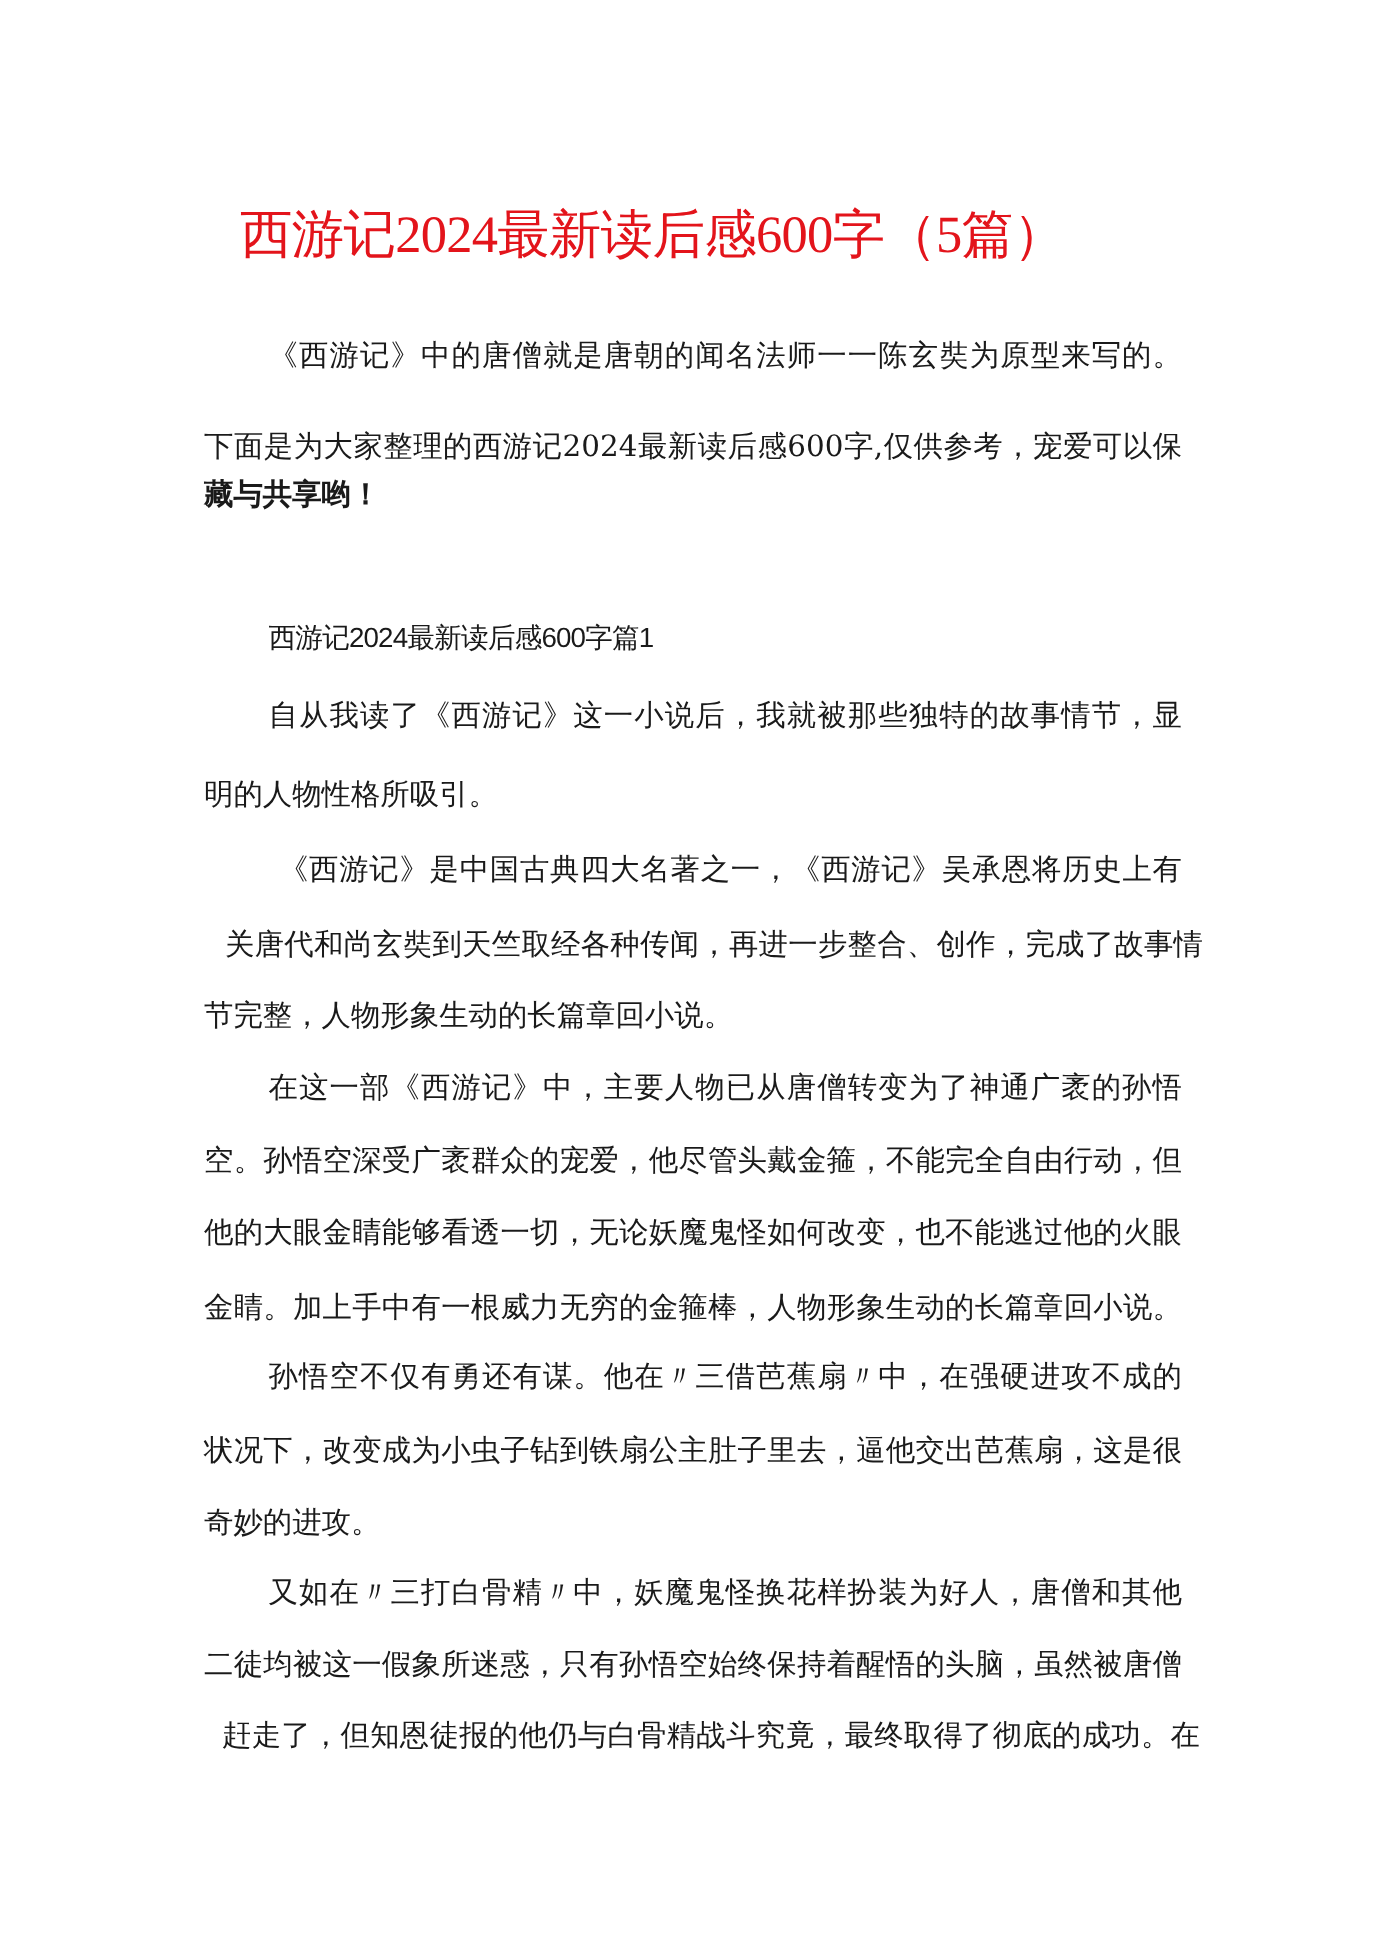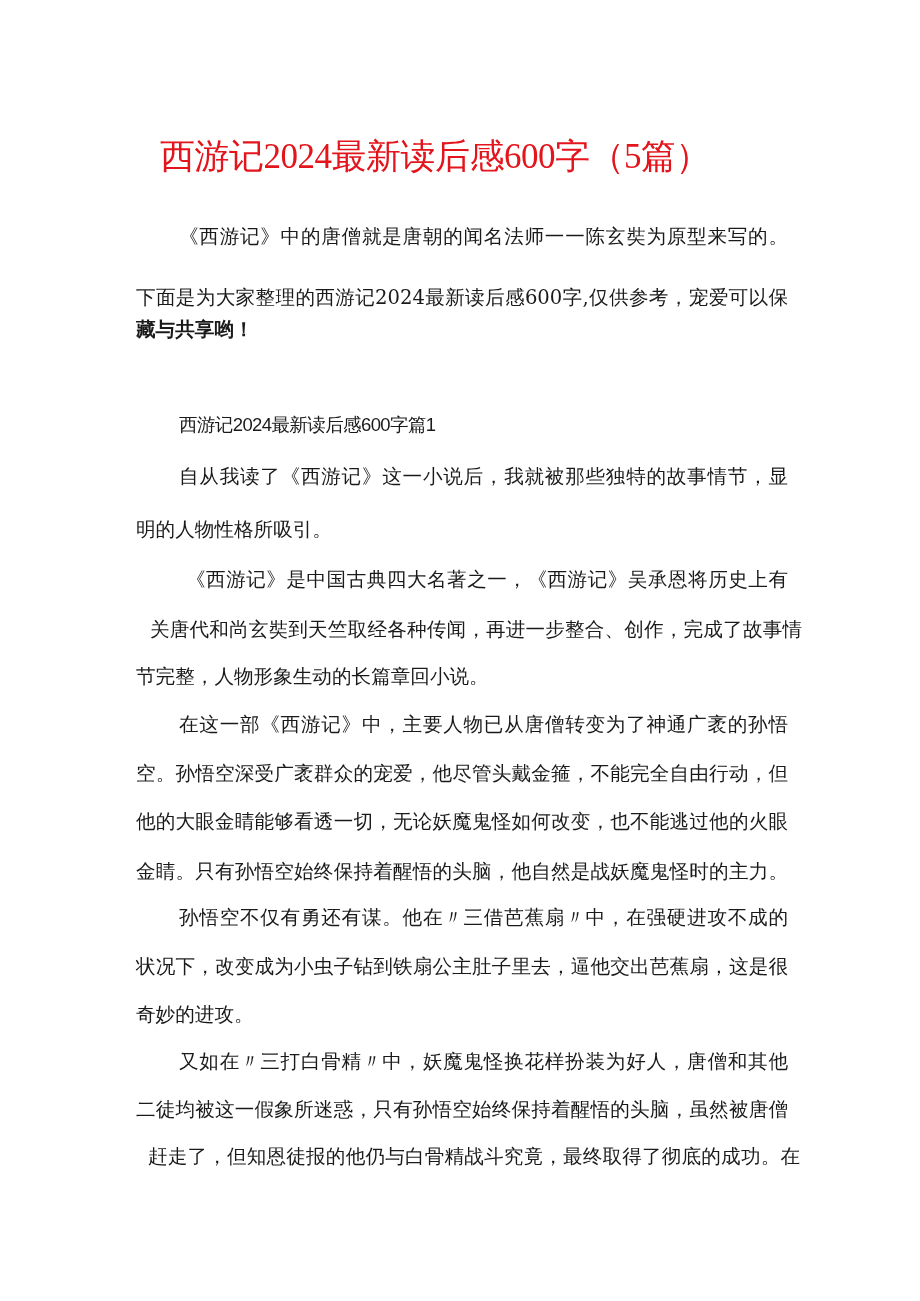--- a/index.html
+++ b/index.html
@@ -29,21 +29,21 @@
   <div class="line indent justify" style="top:464px;">自从我读了《西游记》这一小说后，我就被那些独特的故事情节，显</div>
   <div class="line" style="top:517px;">明的人物性格所吸引。</div>
 
   <div class="line indent justify" style="top:567px; left:186px; width:602px;">《西游记》是中国古典四大名著之一，《西游记》吴承恩将历史上有</div>
   <div class="line justify" style="top:617px;margin-left:14px;">关唐代和尚玄奘到天竺取经各种传闻，再进一步整合、创作，完成了故事情</div>
   <div class="line" style="top:664px;">节完整，人物形象生动的长篇章回小说。</div>
 
   <div class="line indent justify" style="top:712px;">在这一部《西游记》中，主要人物已从唐僧转变为了神通广袤的孙悟</div>
   <div class="line justify" style="top:761px;">空。孙悟空深受广袤群众的宠爱，他尽管头戴金箍，不能完全自由行动，但</div>
   <div class="line justify" style="top:809px;">他的大眼金睛能够看透一切，无论妖魔鬼怪如何改变，也不能逃过他的火眼</div>
-  <div class="line justify" style="top:859px;">金睛。只有孙悟空始终保持着醒悟的头脑，他自然是战妖魔鬼怪时的主力。</div>
+  <div class="line justify" style="top:859px;">金睛。加上手中有一根威力无穷的金箍棒，人物形象生动的长篇章回小说。</div>
 
   <div class="line indent justify" style="top:905px;">孙悟空不仅有勇还有谋。他在〃三借芭蕉扇〃中，在强硬进攻不成的</div>
   <div class="line justify" style="top:954px;">状况下，改变成为小虫子钻到铁扇公主肚子里去，逼他交出芭蕉扇，这是很</div>
   <div class="line" style="top:1002px;">奇妙的进攻。</div>
 
   <div class="line indent justify" style="top:1049px;">又如在〃三打白骨精〃中，妖魔鬼怪换花样扮装为好人，唐僧和其他</div>
   <div class="line justify" style="top:1097px;">二徒均被这一假象所迷惑，只有孙悟空始终保持着醒悟的头脑，虽然被唐僧</div>
   <div class="line justify" style="top:1144px;margin-left:12px;">赶走了，但知恩徒报的他仍与白骨精战斗究竟，最终取得了彻底的成功。在</div>
 </div>
 

